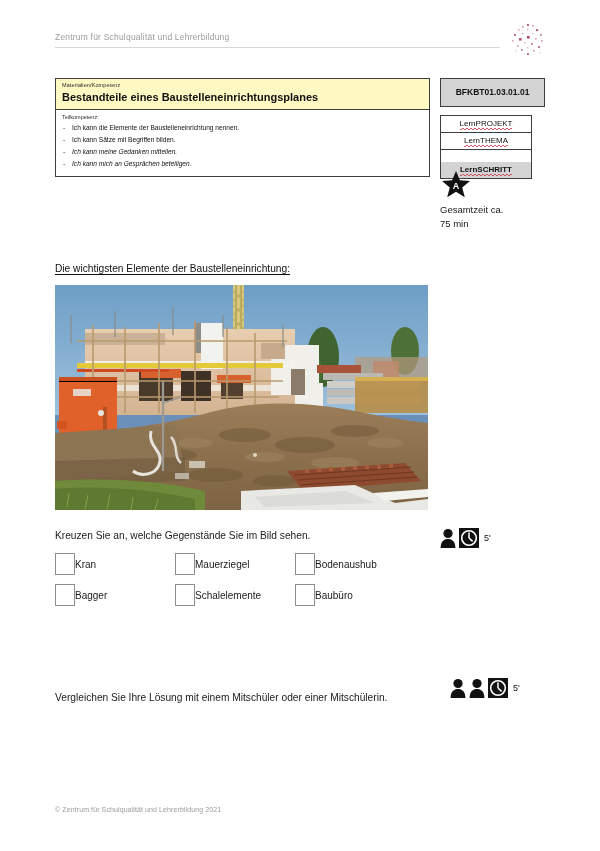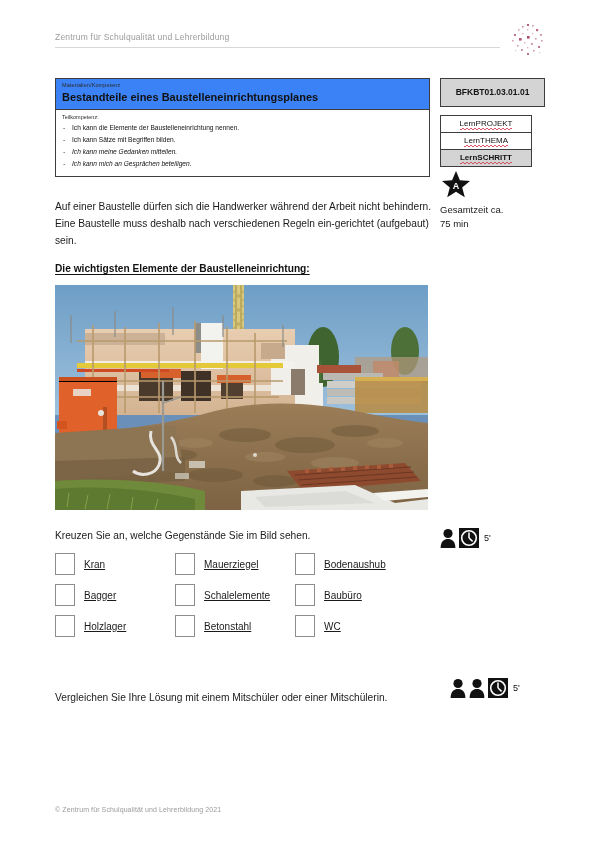--- a/index.html
+++ b/index.html
@@ -23,21 +23,21 @@
     position:absolute;left:0;top:19px;width:445px;height:1px;background:#d8d8d8;
   }
   .logo{position:absolute;left:508px;top:20px;width:40px;height:40px;}
 
   
   .comp-box{
     position:absolute;left:55px;top:78px;width:375px;
     border:1px solid #3d3d3d;box-sizing:border-box;background:#fff;
   }
   .comp-head{
-    background:#3b82f6;border-bottom:1px solid #3d3d3d;
+    background:#fef9c3;border-bottom:1px solid #3d3d3d;
     padding:3px 6px 4px 6px;
   }
   .comp-head .kicker{font-size:5.5px;color:#2b2b2b;letter-spacing:.1px;line-height:1.3;}
   .comp-head .title{font-size:11px;font-weight:bold;color:#111;line-height:1.35;margin-top:1px;}
   .comp-body{padding:4px 6px 5px 6px;}
   .comp-body .kicker{font-size:5.5px;color:#2b2b2b;margin-bottom:3px;}
   .comp-body ul{list-style:none;margin:0;padding:0;}
   .comp-body li{
     font-size:6.6px;color:#111;line-height:1.45;
     padding-left:10px;position:relative;margin-bottom:2.5px;
@@ -54,21 +54,21 @@
   }
   .lern-box{
     position:absolute;left:440px;top:115px;width:92px;
     border:1px solid #3d3d3d;box-sizing:border-box;background:#fff;
   }
   .lern-row{
     height:16px;display:flex;align-items:center;justify-content:center;
     font-size:8px;color:#111;border-bottom:1px solid #3d3d3d;position:relative;
   }
   .lern-row:last-child{border-bottom:none;}
-  .lern-row.active{background:#d4d4d4;font-weight:bold;}
+  .lern-row.active{background:#d4d4d4;font-weight:bold;margin-top:12px;}
   .sq{
     display:inline-block;position:relative;padding-bottom:2px;
   }
   .sq:after{
     content:"";position:absolute;left:0;right:0;bottom:0;height:2px;
     background-image:
       radial-gradient(circle at 1px 2px,#d2384a 1px,transparent 1.2px),
       radial-gradient(circle at 3px 0px,#d2384a 1px,transparent 1.2px);
     background-size:4px 3px;background-repeat:repeat-x;opacity:.85;
   }
@@ -83,21 +83,21 @@
     font-size:9.5px;color:#1a1a1a;line-height:1.45;
   }
 
   
   .para{
     position:absolute;left:55px;top:199px;width:378px;
     font-size:10.2px;line-height:1.65;color:#1a1a1a;
   }
   .subhead{
     position:absolute;left:55px;top:263px;width:378px;
-    font-size:10.2px;font-weight:bold;color:#111;
+    font-size:10.2px;font-weight:normal;color:#111;
     text-decoration:underline;text-underline-offset:2px;
   }
 
   
   .photo{
     position:absolute;left:55px;top:285px;width:373px;height:225px;
     overflow:hidden;background:#6a8fb8;
   }
   .photo svg{display:block;width:373px;height:225px;}
 
@@ -110,21 +110,21 @@
   .icons2{position:absolute;left:450px;top:678px;display:flex;align-items:center;gap:3px;}
   .tick{font-size:9px;color:#111;margin-left:2px;}
 
   .checkgrid{position:absolute;left:55px;top:553px;width:375px;}
   .chk-row{display:flex;margin-bottom:9px;}
   .chk-cell{display:flex;align-items:center;width:120px;}
   .chk-box{
     width:20px;height:22px;border:1px solid #8d8d8d;background:#fff;
     box-sizing:border-box;flex:0 0 auto;
   }
-  .chk-label{font-size:10px;color:#1a1a1a;margin-left:9px;white-space:nowrap;text-decoration:underline;}
+  .chk-label{font-size:10px;color:#1a1a1a;margin-left:0;white-space:nowrap;}
 
   
   .task2-text{
     position:absolute;left:55px;top:692px;width:380px;
     font-size:10.2px;color:#1a1a1a;
   }
 
   
   .footer{
     position:absolute;left:55px;top:806px;
@@ -213,21 +213,20 @@
       <polygon points="15,1 18.9,10.3 29,10.9 21.2,17.4 23.8,27.2 15,21.8 6.2,27.2 8.8,17.4 1,10.9 11.1,10.3" fill="#111111"></polygon>
     </svg>
     <div class="star-letter">A</div>
   </div>
 
   <div class="gesamt">
     <div>Gesamtzeit ca.</div>
     <div>75 min</div>
   </div>
 
-  <div class="para">Auf einer Baustelle dürfen sich die Handwerker während der Arbeit nicht behindern. Eine Baustelle muss deshalb nach verschiedenen Regeln ein-gerichtet  (aufgebaut) sein.</div>
   <div class="subhead">Die wichtigsten Elemente der Baustelleneinrichtung:</div>
 
   <div class="photo">
     <svg viewBox="0 0 373 225" width="373" height="225" preserveAspectRatio="none" aria-hidden="true">
       <defs>
         <linearGradient id="sky" x1="0" y1="0" x2="0" y2="1">
           <stop offset="0%" stop-color="#6e9ec6"></stop>
           <stop offset="100%" stop-color="#9dc0dc"></stop>
         </linearGradient>
         <linearGradient id="soil" x1="0" y1="0" x2="0" y2="1">
@@ -425,34 +424,20 @@
       </div>
       <div class="chk-cell">
         <span class="chk-box"></span>
         <span class="chk-label">Schalelemente</span>
       </div>
       <div class="chk-cell">
         <span class="chk-box"></span>
         <span class="chk-label">Baubüro</span>
       </div>
     </div>
-    <div class="chk-row">
-      <div class="chk-cell">
-        <span class="chk-box"></span>
-        <span class="chk-label">Holzlager</span>
-      </div>
-      <div class="chk-cell">
-        <span class="chk-box"></span>
-        <span class="chk-label">Betonstahl</span>
-      </div>
-      <div class="chk-cell">
-        <span class="chk-box"></span>
-        <span class="chk-label">WC</span>
-      </div>
-    </div>
   </div>
 
   <div class="task2-text">Vergleichen Sie Ihre Lösung mit einem Mitschüler oder einer Mitschülerin.</div>
   <div class="icons2">
     <svg class="person" width="16" height="20" viewBox="0 0 16 20" aria-hidden="true">
       <circle cx="8" cy="5.5" r="4.6" fill="#111"></circle>
       <path d="M0.6,20 C0.6,13.6 4,11 8,11 C12,11 15.4,13.6 15.4,20 Z" fill="#111"></path>
     </svg>
     <svg class="person" width="16" height="20" viewBox="0 0 16 20" aria-hidden="true">
       <circle cx="8" cy="5.5" r="4.6" fill="#111"></circle>

